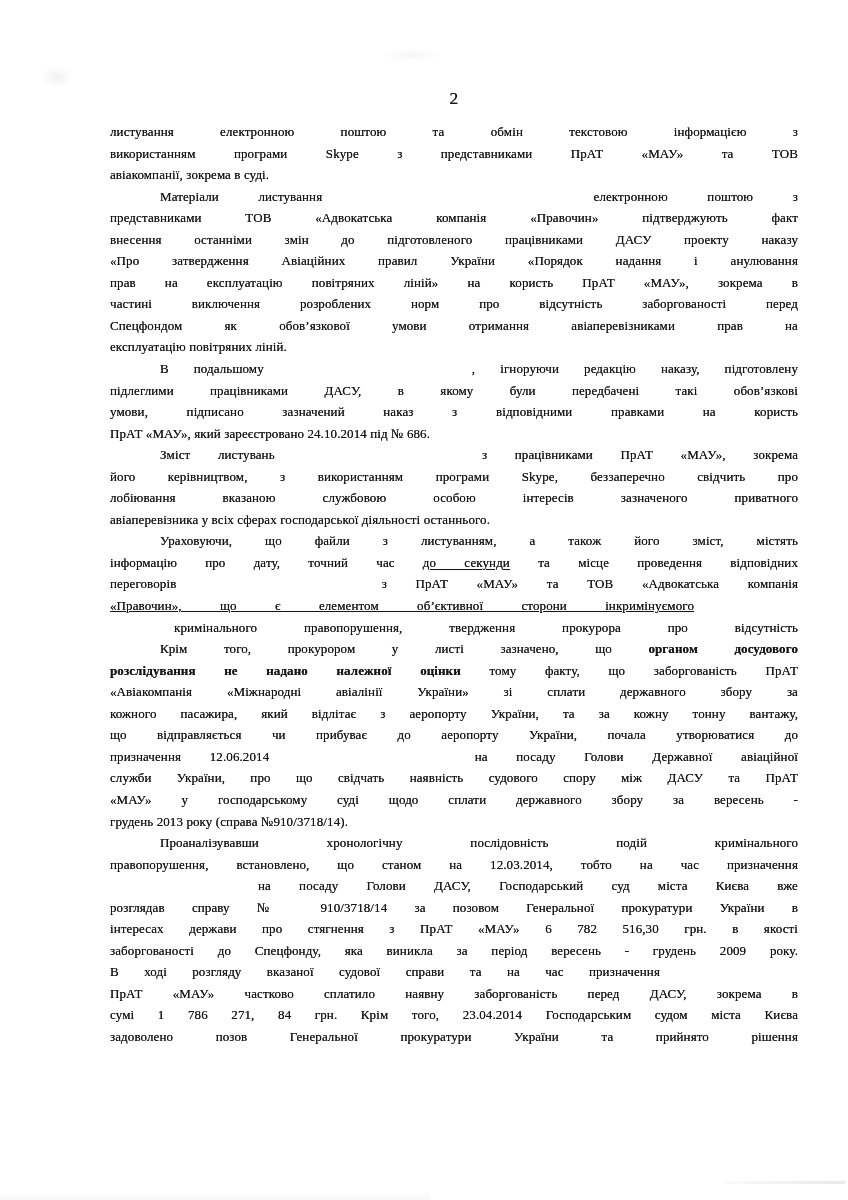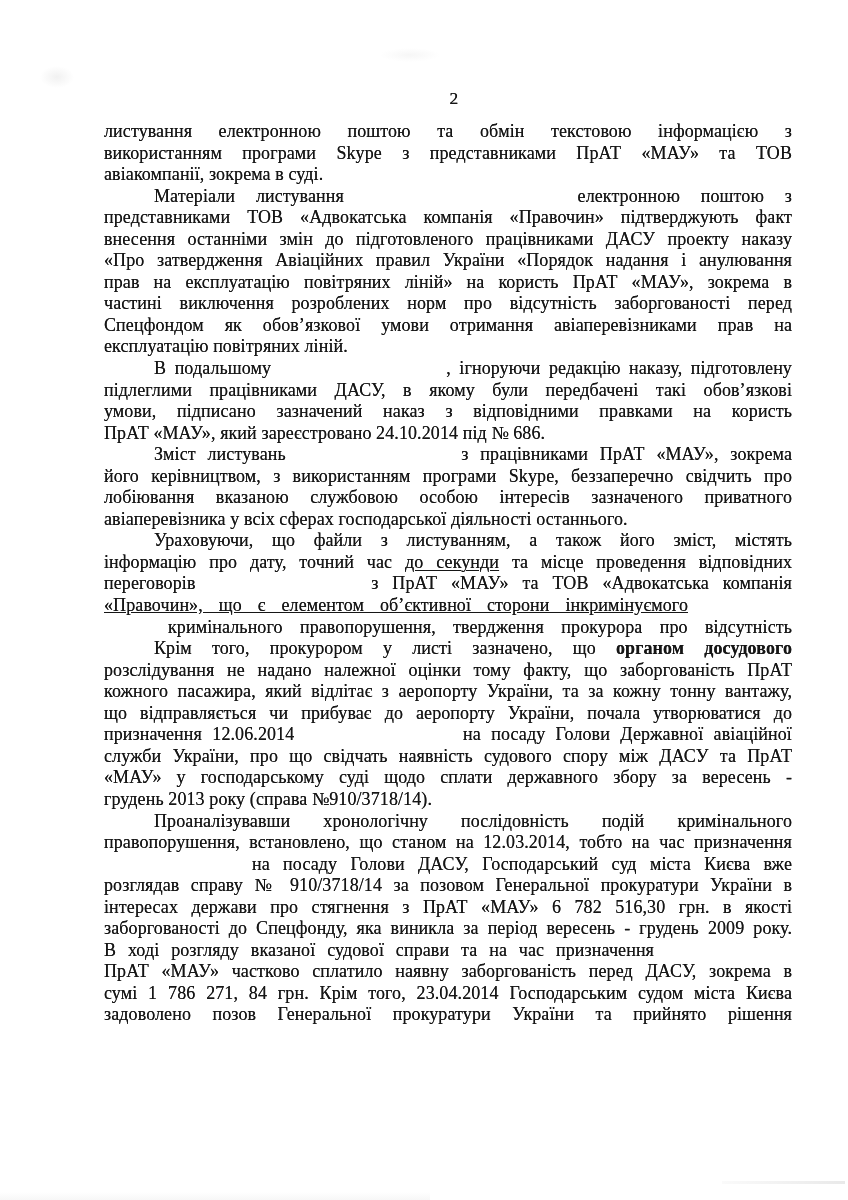--- a/index.html
+++ b/index.html
@@ -26,23 +26,23 @@
     left: 110px;
     width: 688px;
     text-align: center;
     font-size: 17.5px;
     letter-spacing: 0.5px;
     text-shadow: 0 0 0.45px rgba(20,20,20,0.85);
   }
   .text-block {
     position: absolute;
     top: 121px;
-    left: 104px;
+    left: 110px;
     width: 688px;
-    font-size: 18px;
+    font-size: 13px;
     letter-spacing: 0.1px;
     text-shadow: 0 0 0.45px rgba(20,20,20,0.85);
   }
   .line {
     height: 21.55px;
     line-height: 21.55px;
     text-align: justify;
     text-align-last: justify;
     overflow: visible;
     white-space: normal;
@@ -116,21 +116,22 @@
       <div class="line" style="padding-left: 50px;"><span>Зміст листувань</span> <span class="gap" style="width: 152px;"></span> <span>з працівниками ПрАТ «МАУ», зокрема</span></div>
       <div class="line"><span>його керівництвом, з використанням програми Skype, беззаперечно свідчить про</span></div>
       <div class="line"><span>лобіювання вказаною службовою особою інтересів зазначеного приватного</span></div>
       <div class="line left"><span>авіаперевізника у всіх сферах господарської діяльності останнього.</span></div>
       <div class="line" style="padding-left: 50px;"><span>Ураховуючи, що файли з листуванням, а також його зміст, містять</span></div>
       <div class="line"><span>інформацію про дату, точний час </span><span class="ul">до секунди</span><span> та місце проведення відповідних</span></div>
       <div class="line"><span>переговорів</span> <span class="gap" style="width: 148px;"></span> <span>з ПрАТ «МАУ» та ТОВ «Адвокатська компанія</span></div>
       <div class="line" style="padding-right: 104px; text-decoration: underline;"><span>«Правочин», що є елементом об’єктивної сторони інкримінуємого</span></div>
       <div class="line" style="padding-left: 64px;"><span>кримінального правопорушення, твердження прокурора про відсутність</span></div>
       <div class="line" style="padding-left: 50px;"><span>Крім того, прокурором у листі зазначено, що </span><span style="font-weight: 700;">органом досудового</span></div>
-      <div class="line"><span style="font-weight: 400;">розслідування не надано належної оцінки</span><span> тому факту, що заборгованість ПрАТ</span></div>
+      <div class="line"><span style="font-weight: 700;">розслідування не надано належної оцінки</span><span> тому факту, що заборгованість ПрАТ</span></div>
+      <div class="line"><span>«Авіакомпанія «Міжнародні авіалінії України» зі сплати державного збору за</span></div>
       <div class="line"><span>кожного пасажира, який відлітає з аеропорту України, та за кожну тонну вантажу,</span></div>
       <div class="line"><span>що відправляється чи прибуває до аеропорту України, почала утворюватися до</span></div>
       <div class="line"><span>призначення 12.06.2014</span> <span class="gap" style="width: 148px;"></span> <span>на посаду Голови Державної авіаційної</span></div>
       <div class="line"><span>служби України, про що свідчать наявність судового спору між ДАСУ та ПрАТ</span></div>
       <div class="line"><span>«МАУ» у господарському суді щодо сплати державного збору за вересень -</span></div>
       <div class="line left"><span>грудень 2013 року (справа №910/3718/14).</span></div>
       <div class="line" style="padding-left: 50px;"><span>Проаналізувавши хронологічну послідовність подій кримінального</span></div>
       <div class="line"><span>правопорушення, встановлено, що станом на 12.03.2014, тобто на час призначення</span></div>
       <div class="line" style="padding-left: 148px;"><span>на посаду Голови ДАСУ, Господарський суд міста Києва вже</span></div>
       <div class="line"><span>розглядав справу № 910/3718/14 за позовом Генеральної прокуратури України в</span></div>

